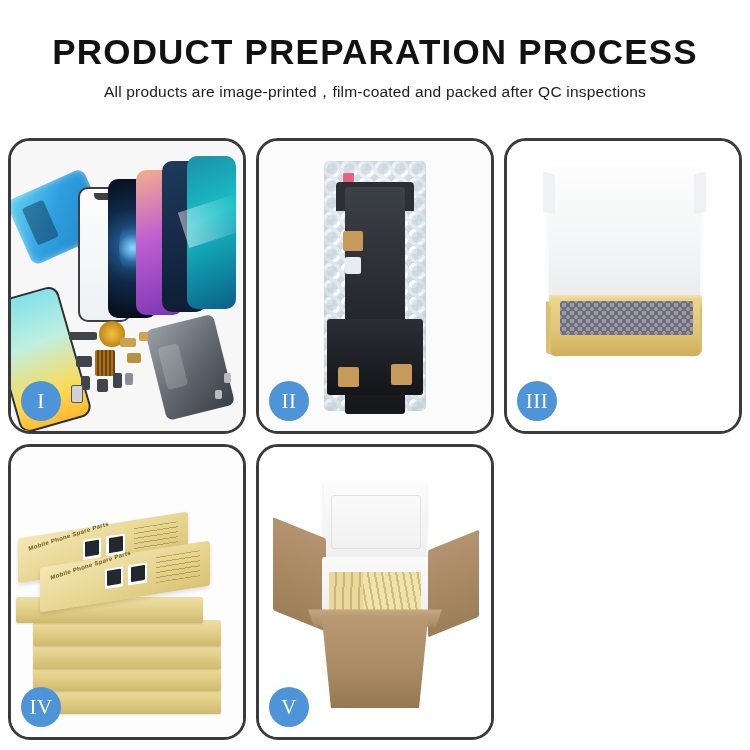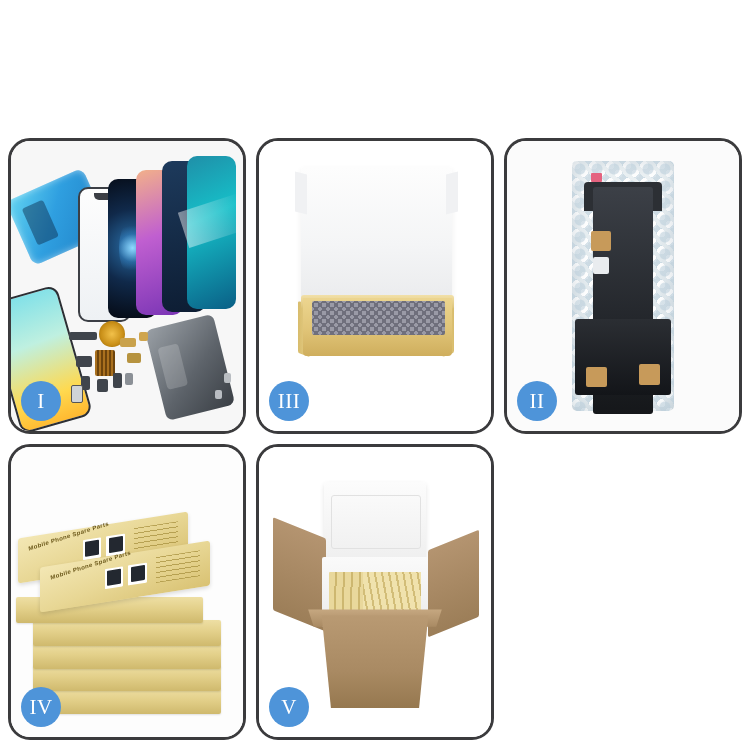--- a/index.html
+++ b/index.html
@@ -353,20 +353,24 @@
   .tape-b{
     position:absolute;left:25%;top:76%;width:6%;height:8%;
     background:rgba(135,106,72,.45);transform:skewY(38deg);
   }
 </style>
 </head>
 <body>
 
 <div class="page">
 
+  <div class="header">
+    <div class="title">PRODUCT PREPARATION PROCESS</div>
+    <div class="subtitle">All products are image-printed，film-coated and packed after QC inspections</div>
+  </div>
 
   <div class="grid">
 
     <div class="cell">
       <div class="photo p1">
         <div class="ph ph-1"></div>
         <div class="ph ph-2"></div>
         <div class="ph ph-3"></div>
         <div class="ph ph-4"></div>
         <div class="ph ph-5"></div>
@@ -387,46 +391,46 @@
         <div class="chip c11"></div>
         <div class="chip c12"></div>
         <div class="chip c13"></div>
       </div>
       <div class="badge">
         <span>I</span>
       </div>
     </div>
 
     <div class="cell">
-      <div class="photo p3">
-        <div class="foam-lid"></div>
-        <div class="gold-flap-l"></div>
-        <div class="gold-flap-r"></div>
-        <div class="box-gold-rim"></div>
-        <div class="box-gold-body"></div>
-        <div class="grey-foam"></div>
-      </div>
-      <div class="badge">
-        <span>III</span>
-      </div>
-    </div>
-
-    <div class="cell">
       <div class="photo p2">
         <div class="bubble-bag"></div>
         <div class="head-dark"></div>
         <div class="inner-part"></div>
         <div class="white-conn"></div>
         <div class="flex-tab ft1"></div>
         <div class="flex-tab ft2"></div>
         <div class="flex-tab ft3"></div>
         <div class="pink-tag"></div>
       </div>
       <div class="badge">
         <span>II</span>
+      </div>
+    </div>
+
+    <div class="cell">
+      <div class="photo p3">
+        <div class="foam-lid"></div>
+        <div class="gold-flap-l"></div>
+        <div class="gold-flap-r"></div>
+        <div class="box-gold-rim"></div>
+        <div class="box-gold-body"></div>
+        <div class="grey-foam"></div>
+      </div>
+      <div class="badge">
+        <span>III</span>
       </div>
     </div>
 
     <div class="cell">
       <div class="photo p4">
         <div class="stack">
           <div class="sbox sb4 r"></div>
           <div class="sbox sb3 r"></div>
           <div class="sbox sb2 r"></div>
           <div class="sbox sb1 r"></div>

